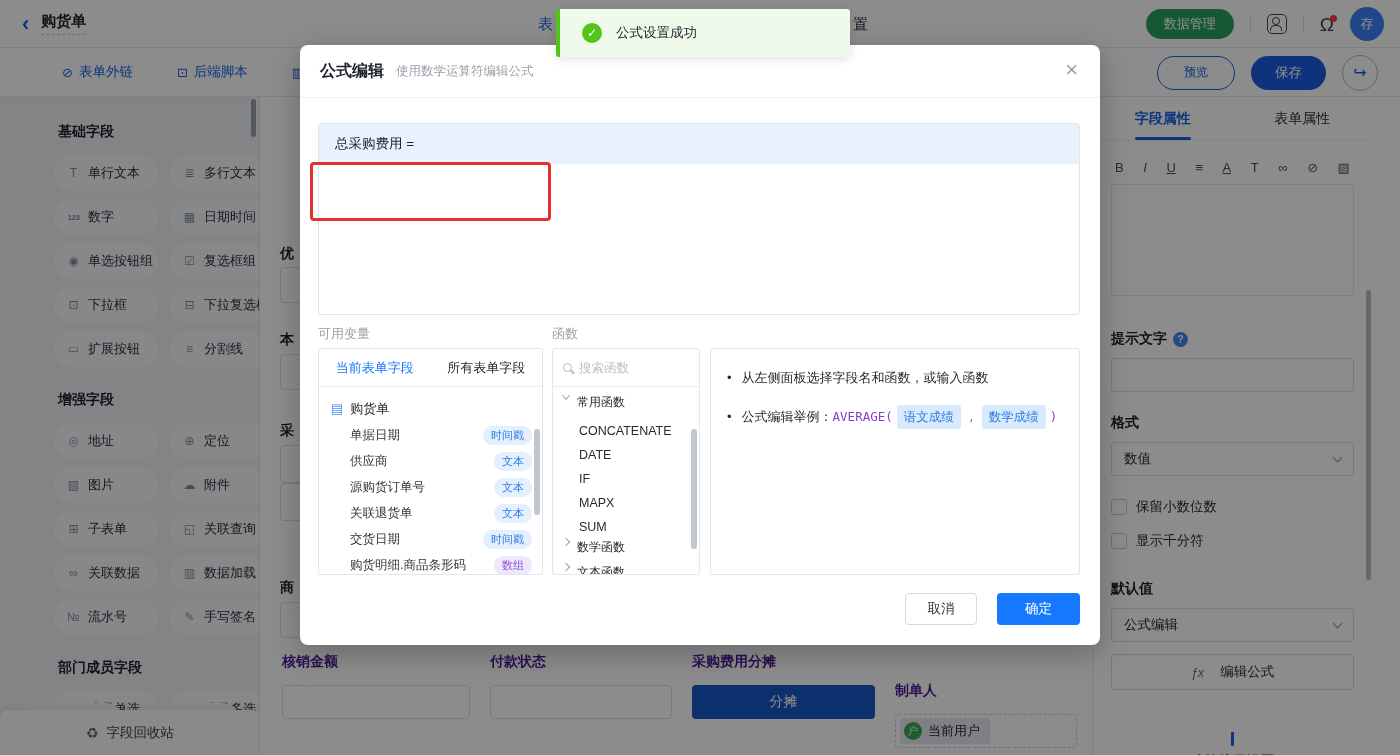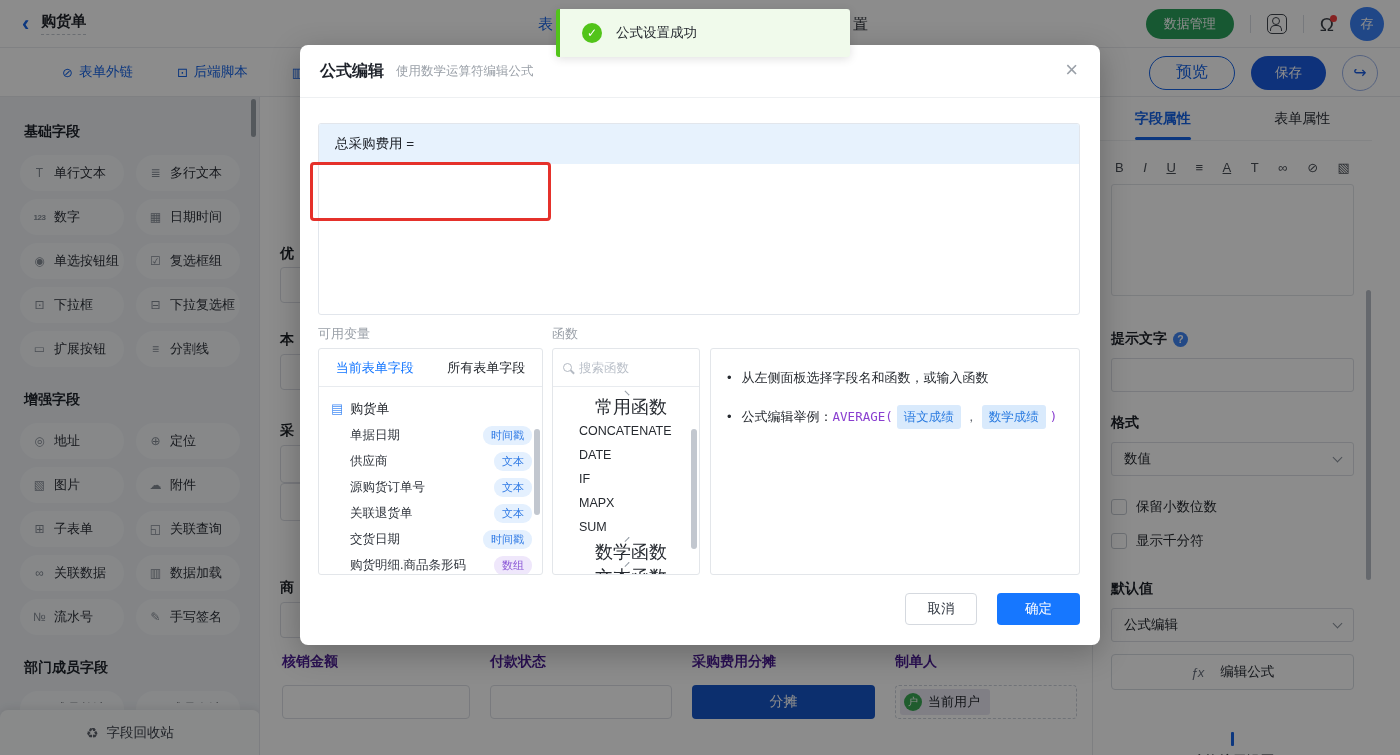--- a/index.html
+++ b/index.html
@@ -21,27 +21,27 @@
   .bell { font-size:19px; color:#3a3f46; position:relative; line-height:1; }
   .bell::after { content:""; position:absolute; width:7px; height:7px; background:#f53f3f; border-radius:50%; right:-3px; top:0; }
   .avatar { width:34px; height:34px; border-radius:50%; background:#3b82f6; color:#fff; font-size:13px; display:flex; align-items:center; justify-content:center; }
 
   
   .toolbar2 { position:absolute; left:0; top:48px; width:1400px; height:49px; background:#fff; border-bottom:1px solid #e7e9ed; display:flex; align-items:center; }
   .tb-tabs { display:flex; gap:44px; margin-left:62px; }
   .tb-tab { display:flex; align-items:center; gap:6px; color:#1664e8; font-size:13.5px; white-space:nowrap; }
   .tb-tab .ic { font-size:13px; }
   .tb-right { position:absolute; right:22px; top:0; height:49px; display:flex; align-items:center; gap:16px; }
-  .btn-preview { height:34px; padding:0 26px; border-radius:17px; border:1px solid #1664e8; color:#1664e8; background:#fff; font-size:16px; display:flex; align-items:center; }
+  .btn-preview { height:34px; padding:0 26px; border-radius:17px; border:1px solid #1664e8; color:#1664e8; background:#fff; font-size:12px; display:flex; align-items:center; }
   .btn-save { height:34px; padding:0 24px; border-radius:17px; background:#1a5ce0; color:#fff; font-size:13.5px; display:flex; align-items:center; }
   .btn-share { width:36px; height:36px; border-radius:50%; border:1px solid #9db4ea; color:#1a5ce0; font-size:16px; display:flex; align-items:center; justify-content:center; background:#fff; }
 
   
   .sidebar { position:absolute; left:0; top:97px; width:260px; height:658px; background:#eef1f5; border-right:1px solid #e3e6eb; overflow:hidden; }
-  .sidebar-inner { padding:16px 20px 0 20px; }
+  .sidebar-inner { padding:16px 20px 0 20px;margin-left:34px; }
   .side-title { font-size:14px; font-weight:700; color:#1d2129; margin:10px 0 14px 4px; }
   .pill-grid { display:grid; grid-template-columns:104px 104px; gap:8px 12px; margin-bottom:24px; }
   .pill { height:36px; border-radius:18px; background:#f6f8fa; display:flex; align-items:center; padding:0 4px 0 12px; gap:7px; font-size:13px; color:#2c3038; white-space:nowrap; overflow:hidden; }
   .pill-ic { color:#858c96; font-size:12px; width:15px; flex:none; text-align:center; }
   .pill-ic.num { font-size:8px; font-weight:700; letter-spacing:-0.5px; }
   .side-scroll { position:absolute; left:251px; top:2px; width:5px; height:38px; border-radius:3px; background:#9aa0a8; }
   .recycle-bar { position:absolute; left:0; bottom:0; width:260px; height:45px; background:#fafbfc; border-radius:8px 8px 0 0; box-shadow:0 -2px 8px rgba(0,0,0,.08); display:flex; align-items:center; justify-content:center; gap:8px; font-size:13.5px; color:#3c414a; }
   .recycle-ic { font-size:14px; color:#5c626b; }
 
   
@@ -111,21 +111,21 @@
   .badge.blue { background:#e4f0fe; color:#2f7ae5; }
   .badge.purple { background:#efe7fb; color:#8b57d6; }
   .vars-scroll { position:absolute; right:2px; top:42px; width:6px; height:86px; border-radius:3px; background:#c2c7cf; }
   .fns-box { position:absolute; left:252px; top:303px; width:148px; height:227px; border:1px solid #e3e6ea; border-radius:3px; overflow:hidden; }
   .fn-search { height:38px; border-bottom:1px solid #e8ebef; display:flex; align-items:center; gap:7px; padding:0 10px; }
   .mag { width:9px; height:9px; border:1.5px solid #b4bac3; border-radius:50%; position:relative; flex:none; }
   .mag::after { content:""; position:absolute; width:5px; height:1.5px; background:#b4bac3; transform:rotate(45deg); right:-4px; bottom:-1px; }
   .fn-search input { border:none; outline:none; width:100px; font-size:12.5px; color:#30353d; font-family:inherit; }
   .fn-search input::placeholder { color:#b9bfc8; }
   .fn-tree { padding:7px 0; position:relative; }
-  .fn-group { display:flex; align-items:center; height:25px; padding-left:10px; font-size:18px; color:#262a30;flex-direction:column; }
+  .fn-group { display:flex; align-items:flex-start; height:25px; padding-left:10px; font-size:12px; color:#262a30; }
   .tchev { display:inline-block; width:6px; height:6px; border-right:1.3px solid #98a0a9; border-bottom:1.3px solid #98a0a9; margin-right:8px; }
   .tchev.down { transform:rotate(45deg) translate(-1px,-1px); }
   .tchev.right { transform:rotate(-45deg); }
   .fn-item { height:24px; display:flex; align-items:center; padding-left:26px; font-size:12.5px; color:#262a30; }
   .fns-scroll { position:absolute; right:2px; top:42px; width:6px; height:120px; border-radius:3px; background:#c2c7cf; }
   .hint-box { position:absolute; left:410px; top:303px; width:370px; height:227px; border:1px solid #e3e6ea; border-radius:3px; padding:18px 16px; }
   .hint-line { font-size:13px; color:#262a30; margin-bottom:16px; display:flex; align-items:center; flex-wrap:wrap; line-height:22px; }
   .hint-line::before { content:"•"; color:#262a30; margin-right:10px; }
   .pfn { color:#8a3fd0; font-family:"DejaVu Sans Mono",monospace; font-size:12.5px; }
   .m-footer-btn { position:absolute; height:32px; border-radius:4px; font-size:13.5px; display:flex; align-items:center; justify-content:center; top:548px; }
@@ -311,21 +311,21 @@
     <div class="bot-input"></div>
   </div>
   <div class="bot-col" style="left:230px;width:182px;">
     <div class="bot-label">付款状态</div>
     <div class="bot-input"></div>
   </div>
   <div class="bot-col" style="left:432px;width:183px;">
     <div class="bot-label">采购费用分摊</div>
     <div class="btn-split">分摊</div>
   </div>
-  <div class="bot-col" style="left:635px;width:182px;">
+  <div class="bot-col" style="left:635px;width:182px;margin-top:29px;">
     <div class="bot-label">制单人</div>
     <div class="user-box">
       <div class="user-chip">
         <span class="user-ic">户</span>
         <span>当前用户</span>
       </div>
     </div>
   </div>
 </div>
 

